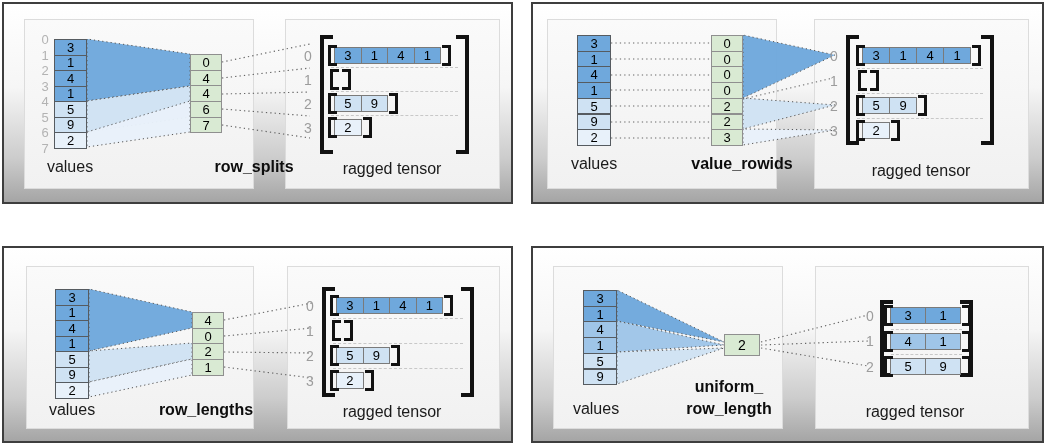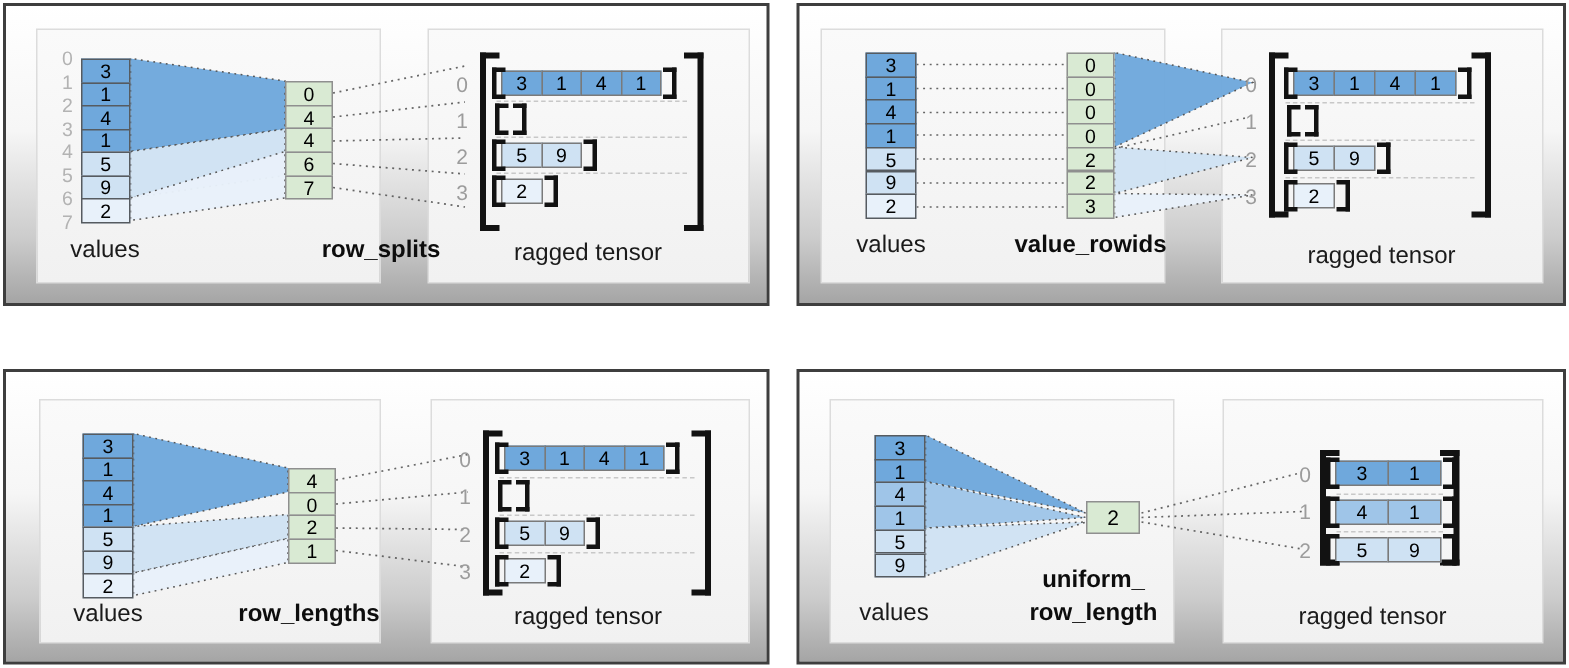--- a/index.html
+++ b/index.html
@@ -113,21 +113,21 @@
       <div class="cell" style="left: 44px; top: 109.5px; width: 34px; height: 16.7px; background: rgb(207, 226, 243);">9</div>
       <div class="cell" style="left: 44px; top: 125.2px; width: 34px; height: 16.7px; background: rgb(232, 241, 250);">2</div>
       <div class="cell enc" style="left: 178px; top: 31px; width: 32px; height: 16.7px; background: rgb(217, 234, 211);">0</div>
       <div class="cell enc" style="left: 178px; top: 46.7px; width: 32px; height: 16.7px; background: rgb(217, 234, 211);">0</div>
       <div class="cell enc" style="left: 178px; top: 62.4px; width: 32px; height: 16.7px; background: rgb(217, 234, 211);">0</div>
       <div class="cell enc" style="left: 178px; top: 78.1px; width: 32px; height: 16.7px; background: rgb(217, 234, 211);">0</div>
       <div class="cell enc" style="left: 178px; top: 93.8px; width: 32px; height: 16.7px; background: rgb(217, 234, 211);">2</div>
       <div class="cell enc" style="left: 178px; top: 109.5px; width: 32px; height: 16.7px; background: rgb(217, 234, 211);">2</div>
       <div class="cell enc" style="left: 178px; top: 125.2px; width: 32px; height: 16.7px; background: rgb(217, 234, 211);">3</div>
       <div class="lbl" style="left: 61px; top: 151px;">values</div>
-      <div class="lbl b" style="left: 194px; top: 151px;">value_rowids</div>
+      <div class="lbl b" style="left: 209px; top: 151px;">value_rowids</div>
       <div class="lbl" style="left: 388px; top: 158px;">ragged tensor</div>
       <div class="obr l" style="left: 313px; top: 31px; height: 110px;"></div>
       <div class="obr r" style="left: 448px; top: 31px; height: 110px;"></div>
       <div class="tidx" style="left: 301px; top: 51.5px;">0</div>
       <div class="rbr l" style="left: 323px; top: 41px;"></div>
       <div class="tcell" style="left: 329px; top: 43px; width: 28px; height: 17px; background: rgb(111, 168, 220);">3</div>
       <div class="tcell" style="left: 356px; top: 43px; width: 28px; height: 17px; background: rgb(111, 168, 220);">1</div>
       <div class="tcell" style="left: 383px; top: 43px; width: 28px; height: 17px; background: rgb(111, 168, 220);">4</div>
       <div class="tcell" style="left: 410px; top: 43px; width: 28px; height: 17px; background: rgb(111, 168, 220);">1</div>
       <div class="rbr r" style="left: 439px; top: 41px;"></div>

